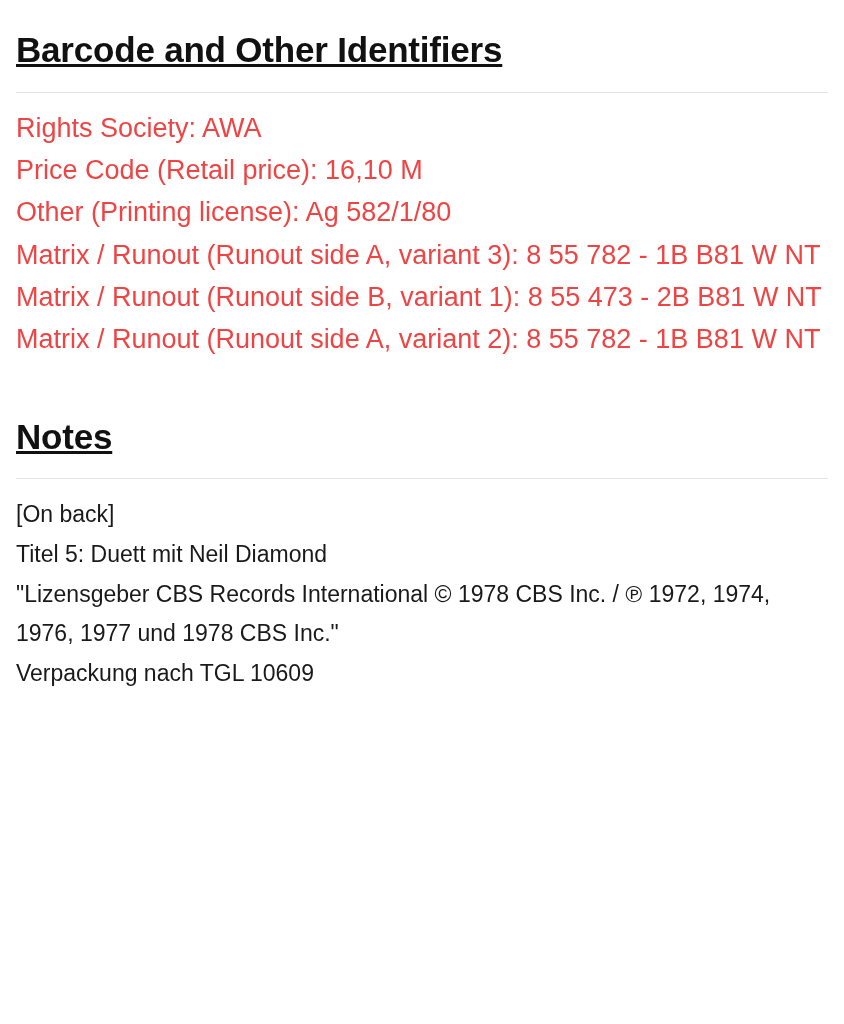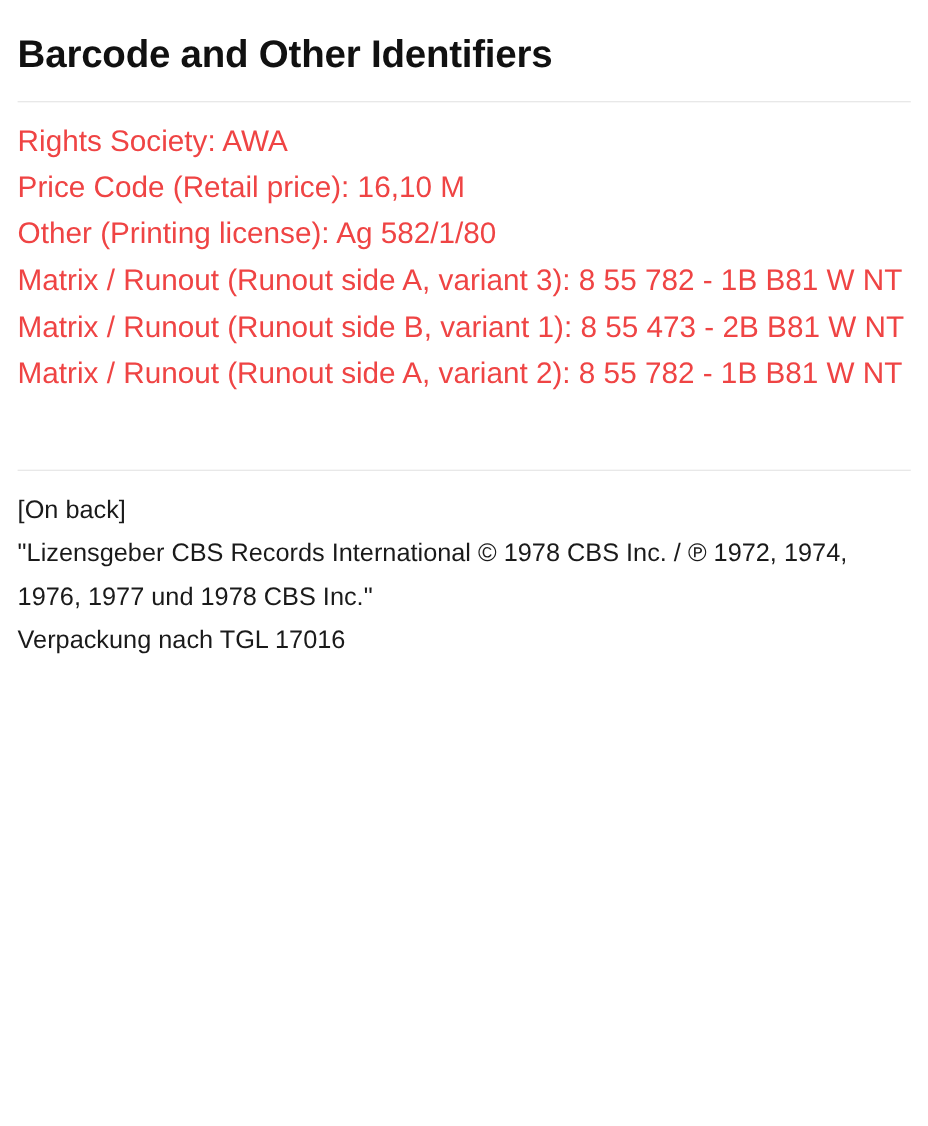--- a/index.html
+++ b/index.html
@@ -20,20 +20,21 @@
     padding: 20px 16px 0 16px;
   }
   .section-title {
     font-size: 35px;
     font-weight: bold;
     letter-spacing: -0.2px;
     color: #111111;
     margin: 0;
     padding: 8px 0 0 0;
     line-height: 1.25;
+    text-decoration: underline;
   }
   .rule {
     height: 1px;
     background: #e3e3e3;
     border: 0;
     margin: 20px 0 16px 0;
   }
   .identifiers {
     margin: 0;
     padding: 0;
@@ -77,23 +78,25 @@
     <li>Rights Society: AWA</li>
     <li>Price Code (Retail price): 16,10 M</li>
     <li>Other (Printing license): Ag 582/1/80</li>
     <li>Matrix / Runout (Runout side A, variant 3): 8 55 782 - 1B B81 W NT</li>
     <li>Matrix / Runout (Runout side B, variant 1): 8 55 473 - 2B B81 W NT</li>
     <li>Matrix / Runout (Runout side A, variant 2): 8 55 782 - 1B B81 W NT</li>
   </ul>
 
   <div class="spacer-between-sections"></div>
 
+  <h2 class="section-title">Notes</h2>
 
   <hr class="rule">
 
   <div class="notes-block">
     <p class="note-line">[On back]</p>
+    <p class="note-line">Titel 5: Duett mit Neil Diamond</p>
     <p class="note-line">"Lizensgeber CBS Records International © 1978 CBS Inc. / ℗ 1972, 1974, 1976, 1977 und 1978 CBS Inc."</p>
-    <p class="note-line">Verpackung nach TGL 17016</p>
+    <p class="note-line">Verpackung nach TGL 10609</p>
     <div class="note-gap"></div>
   </div>
 
 </div>
 
 </body></html>

